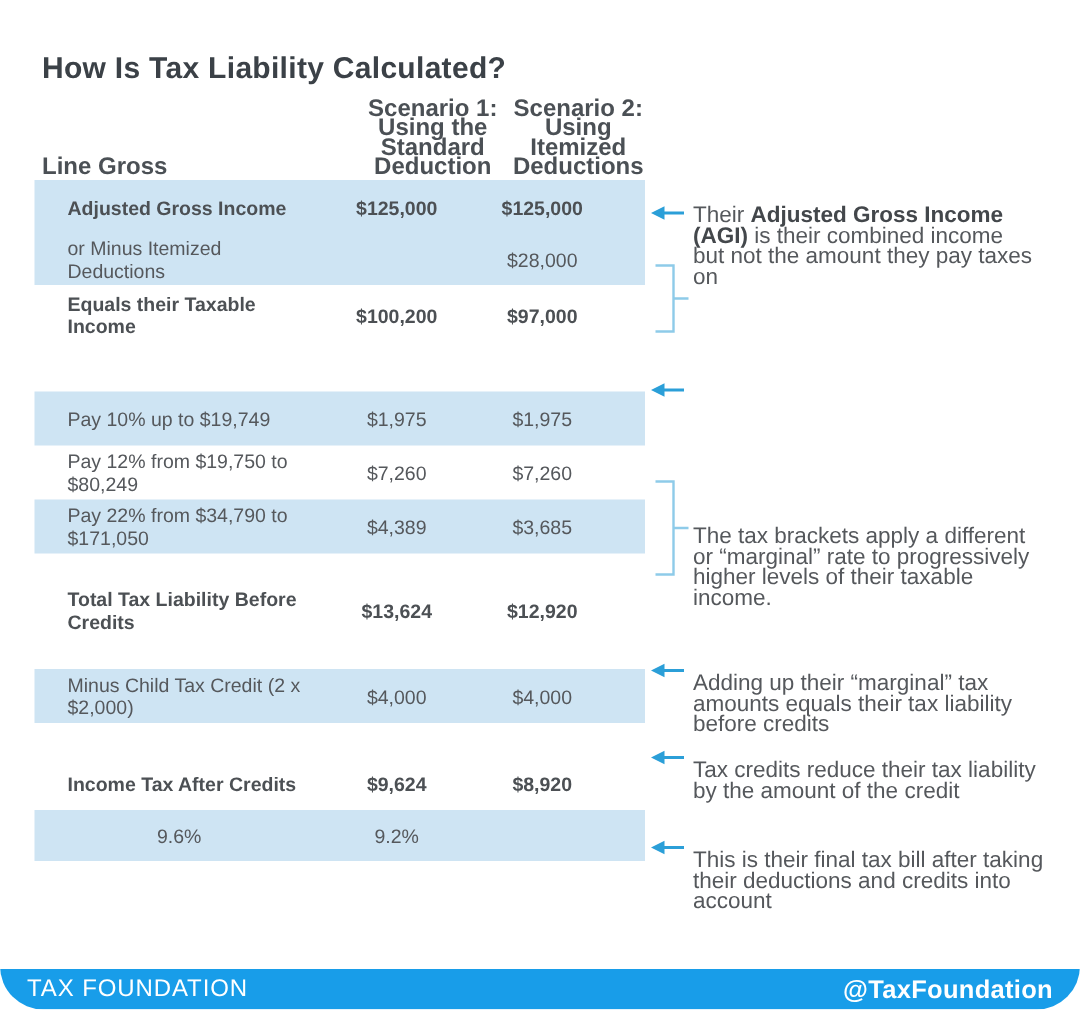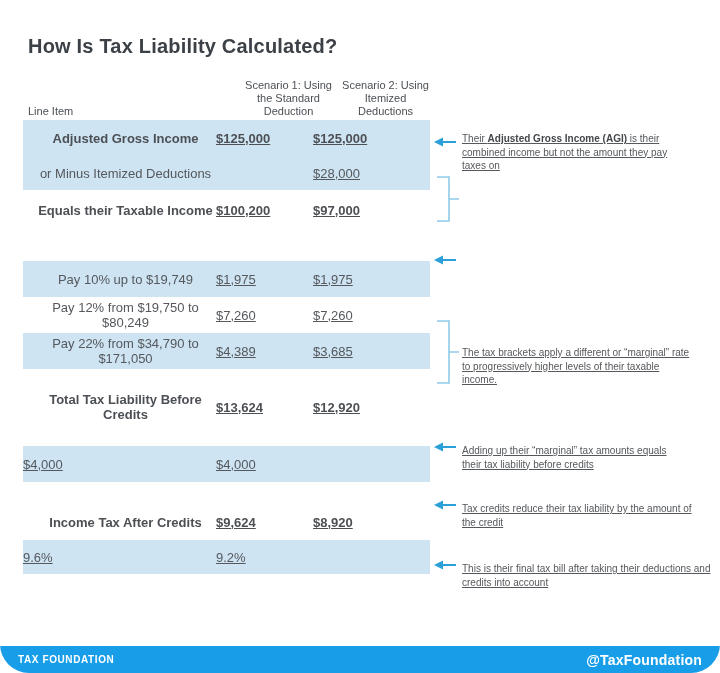--- a/index.html
+++ b/index.html
@@ -10,61 +10,61 @@
   .title {
     position:absolute; left:28px; top:22px;
     font-size:20px; font-weight:bold; color:var(--text-dark); letter-spacing:0.2px;
   }
   
   .table { position:absolute; left:23px; top:62px; width:407px; }
   .thead {
     display:grid; grid-template-columns:1fr 97px 97px; padding-right:20px;
     align-items:end; height:56px; margin-bottom:2px;
   }
-  .th { font-size:11px; font-weight:normal; color:#4b5055; line-height:13px; }
+  .th { font-size:16px; font-weight:bold; color:#4b5055; line-height:13px; }
   .th.line-item { padding-left:5px; }
   .th.center { text-align:center; position:relative; left:24px; }
   .row {
     display:grid; grid-template-columns:1fr 97px 97px; padding-right:20px;
     align-items:center; height:36px; font-size:13px; color:#55585c;
   }
   .row.h42 { height:42px; } .row.h40 { height:40px; } .row.h34 { height:34px; }
   .row.blue { background:var(--row-highlight); }
   .row.bold { font-weight:bold; color:#4c5054; }
-  .cell.label { padding-left:12px;text-align:center; }
-  .cell.val { text-align:left;text-decoration:underline; }
+  .cell.label { padding-left:22px; }
+  .cell.val { text-align:center; }
   .gap31 { height:31px; } .gap20 { height:20px; } .gap21 { height:21px; } .gap22 { height:22px; }
   
   .annotations { position:absolute; left:432px; top:0; width:286px; height:647px; }
   .arrow { position:absolute; left:2px; color:var(--accent-blue); line-height:0; }
   .bracket { position:absolute; left:4px; color:var(--bracket-blue); line-height:0; }
   .note {
-    position:absolute; left:30px; font-size:10px; line-height:13.5px; color:#55585c;text-decoration:underline;
+    position:absolute; left:30px; font-size:15px; line-height:13.5px; color:#55585c;
   }
   .note b { color:#43474b; }
   
   .footer {
     position:absolute; left:0; bottom:0; width:100%; height:27px;
     background:var(--footer-blue); color:#ffffff;
     display:flex; align-items:center; justify-content:space-between;
     padding:0 18px; box-sizing:border-box;
   }
-  .footer .brand { font-size:10px; font-weight:bold; letter-spacing:0.6px; }
-  .footer .handle { font-size:14px; font-weight:bold; letter-spacing:0.2px; }
+  .footer .brand { font-size:16px; font-weight:normal; letter-spacing:0.6px; }
+  .footer .handle { font-size:17px; font-weight:bold; letter-spacing:0.2px; }
 </style>
 </head>
 <body>
 
 <div class="poster">
 
   <h1 class="title">How Is Tax Liability Calculated?</h1>
 
   <div class="table">
     <div class="thead">
-      <div class="th line-item">Line Item</div>
+      <div class="th line-item">Line Gross</div>
       <div class="th center">Scenario 1: Using the Standard Deduction</div>
       <div class="th center">Scenario 2: Using Itemized Deductions</div>
     </div>
 
     <div class="row blue bold">
       <span class="cell label">Adjusted Gross Income</span>
       <span class="cell val">$125,000</span>
       <span class="cell val">$125,000</span>
     </div>
     <div class="row blue h34">
@@ -100,20 +100,21 @@
 
     <div class="row bold">
       <span class="cell label">Total Tax Liability Before Credits</span>
       <span class="cell val">$13,624</span>
       <span class="cell val">$12,920</span>
     </div>
 
     <div class="gap21"></div>
 
     <div class="row blue">
+      <span class="cell label">Minus Child Tax Credit (2 x $2,000)</span>
       <span class="cell val">$4,000</span>
       <span class="cell val">$4,000</span>
     </div>
 
     <div class="gap22"></div>
 
     <div class="row bold">
       <span class="cell label">Income Tax After Credits</span>
       <span class="cell val">$9,624</span>
       <span class="cell val">$8,920</span>

